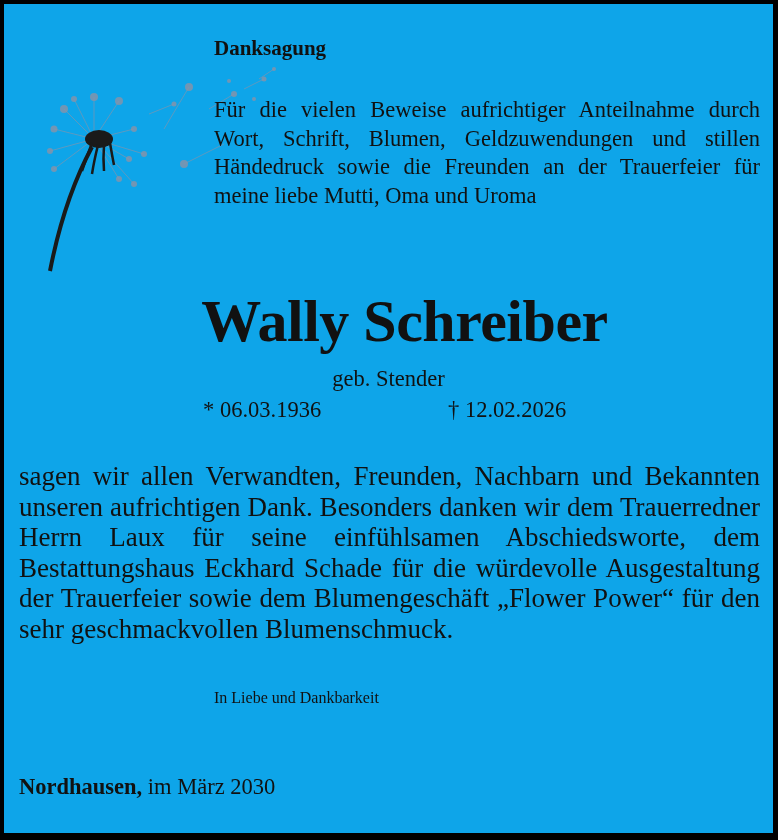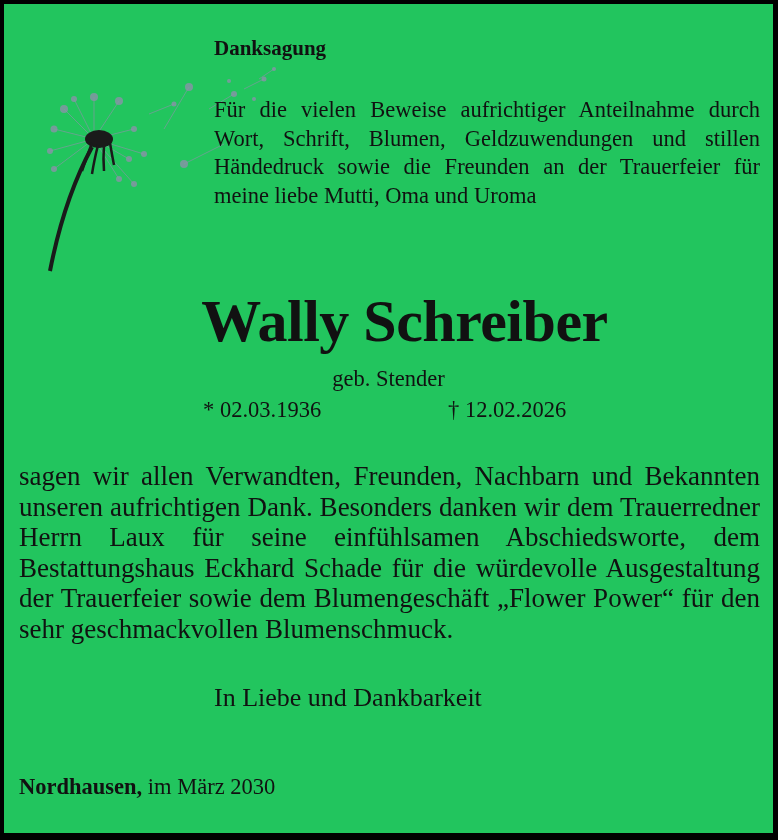--- a/index.html
+++ b/index.html
@@ -1,39 +1,39 @@
 <!DOCTYPE html>
 <html><head>
 <meta charset="utf-8">
 <style>
   html, body { margin:0; padding:0; }
   body { width:778px; height:840px; background:#000; font-family:"Liberation Serif", serif; color:#111; }
   .card {
     position:absolute; left:4px; top:4px; width:769px; height:829px;
-    background:#22c55e; box-sizing:border-box; overflow:hidden;
+    background:#0ea5e9; box-sizing:border-box; overflow:hidden;
   }
   .dandelion { position:absolute; left:20px; top:55px; width:265px; height:215px; }
   .heading { position:absolute; left:210px; top:32px; font-weight:bold; font-size:21px; }
   .intro {
     position:absolute; left:210px; top:92px; width:546px;
     font-size:22.5px; line-height:28.5px; text-align:justify; text-align-last:left;
   }
   .name {
     position:absolute; left:0; width:769px; top:282px; text-align:center;
     font-weight:bold; font-size:60px; letter-spacing:-0.5px; line-height:70px;padding-left:16px;
   }
   .maiden { position:absolute; left:0; width:769px; top:362px; text-align:center; font-size:22.5px; }
   .dates { position:absolute; top:393px; font-size:22.5px; }
   .dates .born { position:absolute; left:199px; white-space:nowrap; }
   .dates .died { position:absolute; left:430px; white-space:nowrap;margin-left:14px; }
   .body-text {
     position:absolute; left:15px; top:457px; width:741px;
     font-size:27px; line-height:30.5px; text-align:justify; text-align-last:left;
   }
-  .closing { position:absolute; left:210px; top:678px; font-size:26px; line-height:32px;text-align:right; }
+  .closing { position:absolute; left:210px; top:678px; font-size:16px; line-height:32px;text-align:right; }
   .closing b { font-weight:bold; }
   .place { position:absolute; left:15px; top:770px; font-size:22.5px; }
   .place b { font-weight:bold;text-align:center; }
 </style>
 </head>
 <body>
 
 <div class="card">
 
   <svg class="dandelion" viewBox="0 0 265 215">
@@ -92,21 +92,21 @@
 
     <path d="M68 88 Q40 140 26 212" stroke="#1a1a1a" stroke-width="4" fill="none"></path>
   </svg>
 
   <div class="heading">Danksagung</div>
   <div class="intro">Für die vielen Beweise aufrichtiger Anteilnahme durch Wort, Schrift, Blumen, Geldzuwendungen und stillen Händedruck sowie die Freunden an der Trauerfeier für meine liebe Mutti, Oma und Uroma</div>
 
   <div class="name">Wally Schreiber</div>
   <div class="maiden">geb. Stender</div>
   <div class="dates">
-    <span class="born">* 02.03.1936</span>
+    <span class="born">* 06.03.1936</span>
     <span class="died">† 12.02.2026</span>
   </div>
 
   <div class="body-text">sagen wir allen Verwandten, Freunden, Nachbarn und Bekannten unseren aufrichtigen Dank. Besonders danken wir dem Trauerredner Herrn Laux für seine einfühlsamen Abschiedsworte, dem Bestattungshaus Eckhard Schade für die würdevolle Ausgestaltung der Trauerfeier sowie dem Blumengeschäft „Flower Power“ für den sehr geschmackvollen Blumenschmuck.</div>
 
   <div class="closing">
     <div>In Liebe und Dankbarkeit</div>
   </div>
 
   <div class="place"><b>Nordhausen,</b><span> im März 2030</span></div>

